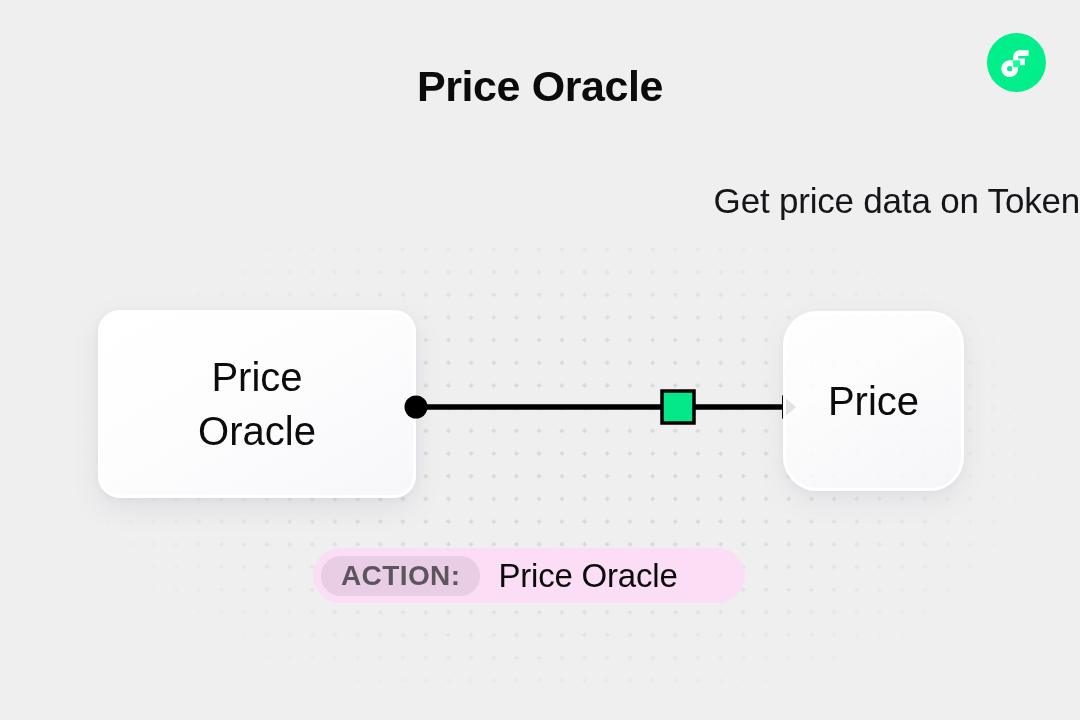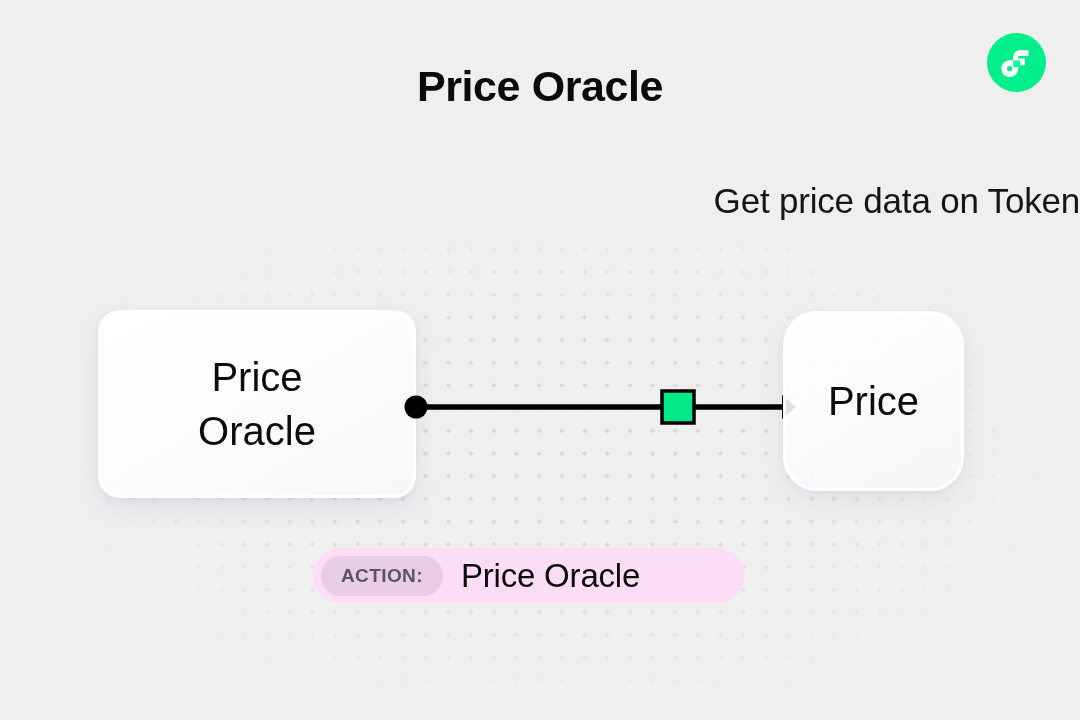--- a/index.html
+++ b/index.html
@@ -134,21 +134,21 @@
     padding-left: 8px;
   }
   #action-tag {
     height: 40px;
     border-radius: 20px;
     background: #e9cde4;
     display: flex;
     align-items: center;
     justify-content: center;
     padding: 0 20px;
-    font-size: 19px;
+    font-size: 28px;
     font-weight: 700;
     color: #5c5560;
     letter-spacing: 0.4px;
   }
   #action-value {
     margin-left: 18px;
     font-size: 33px;
     font-weight: 400;
     color: #0c0c0c;
     letter-spacing: -0.2px;

